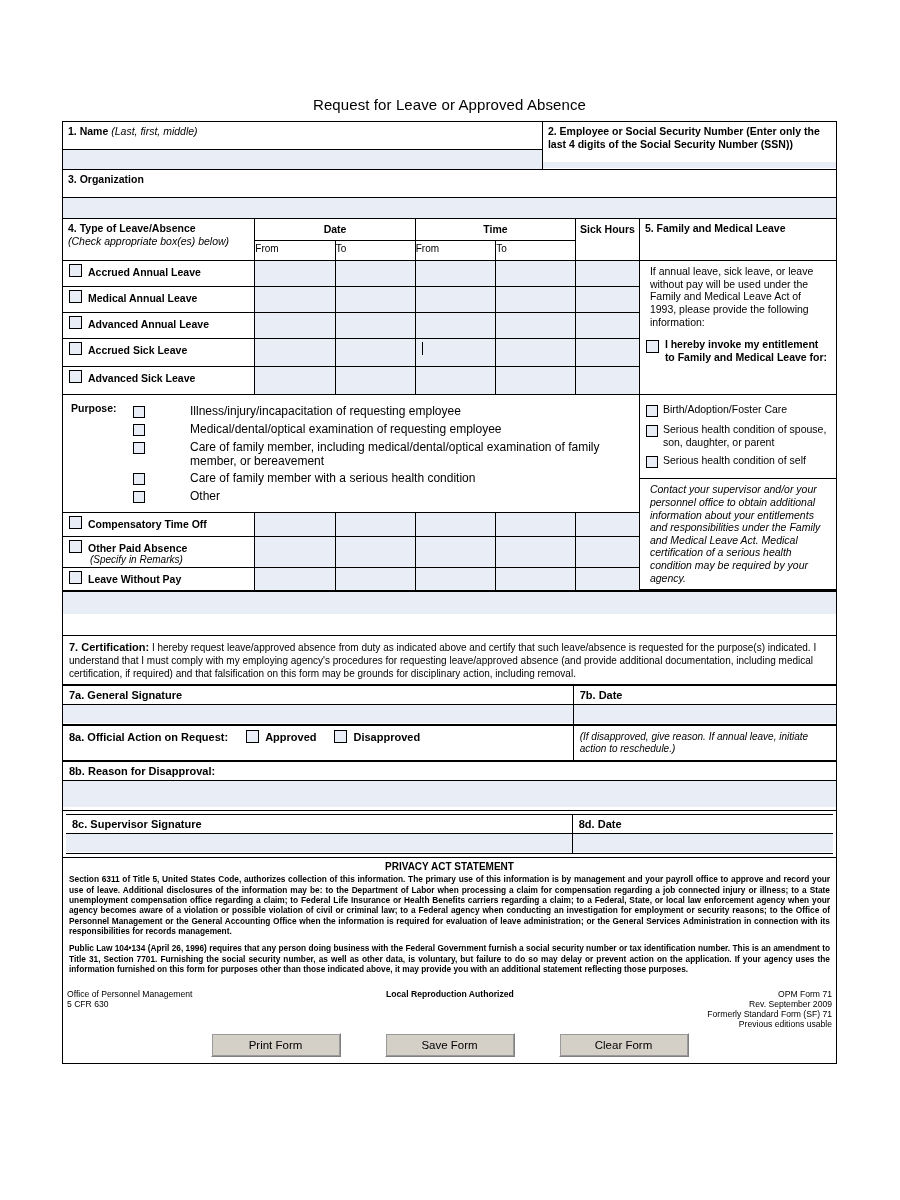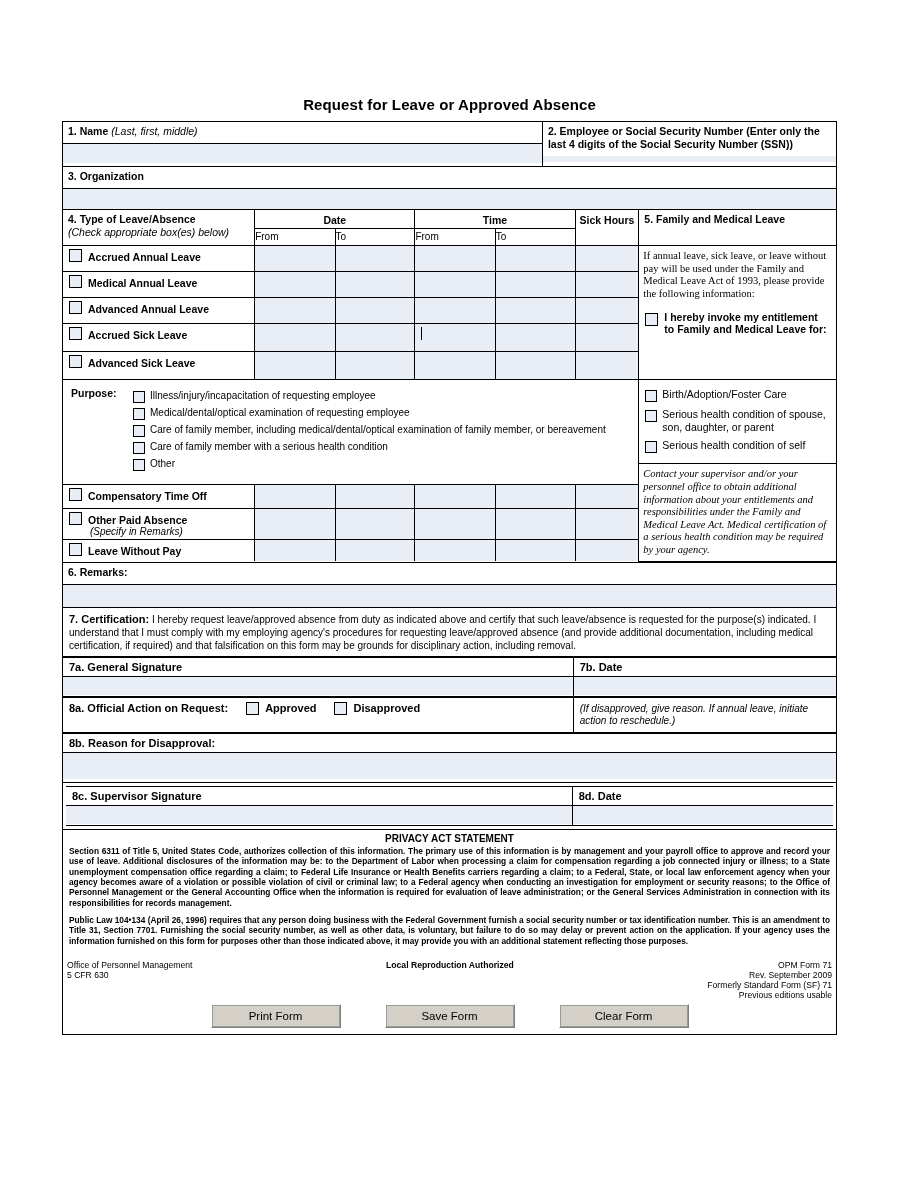--- a/index.html
+++ b/index.html
@@ -8,29 +8,29 @@
     background:#ffffff;
     font-family:"Liberation Sans", sans-serif;
     color:#000;
     -webkit-font-smoothing:none;
   }
   .page{position:relative;width:900px;height:1200px;}
   .form{
     position:absolute;left:62px;top:96px;width:775px;
   }
   .title{
-    text-align:center;font-size:15px;font-weight:bold;margin-bottom:8px;
+    text-align:center;font-size:15px;font-weight:normal;margin-bottom:8px;
     letter-spacing:.1px;
   }
   table{border-collapse:collapse;}
   .outer{width:775px;border:1.5px solid #000;}
   td,th{border:1px solid #000;vertical-align:top;padding:0;}
   .lbl{font-size:10.5px;font-weight:bold;}
   .lbl .it{font-weight:normal;font-style:italic;}
-  .pad{padding:3px 5px 6px 5px;}
+  .pad{padding:3px 5px 12px 5px;}
   
   .r1 td{height:44px;}
   .nameCell{width:62%;}
   .fillline{background:#e9edf6;border-top:1px solid #000;height:19px;}
   .ssnCell{width:38%;}
   
   .orgCell{height:42px;}
   
   .sub{font-size:10.5px;font-weight:bold;text-align:center;}
   .subsm{font-size:10px;text-align:left;font-weight:normal;}
@@ -41,22 +41,22 @@
   .leaverow td{height:20px;}
   .chk{
     display:inline-block;width:11px;height:11px;border:1px solid #000;background:#e9edf6;
     vertical-align:-1px;margin-right:6px;
   }
   .chk.sm{width:10px;height:10px;margin-right:5px;}
   .rowlbl{font-size:10.5px;font-weight:bold;padding:3px 4px 2px 6px;}
   .gridcell{background:#e9edf6;}
   .purpose-item{display:flex;align-items:flex-start;margin:4px 0 4px 0;}
   .purpose-item .chk{margin-top:1px;flex:0 0 auto;}
-  .purpose-item span.t{font-size:10px;line-height:1.15;}
-  .fmlatext{font-size:10.5px;line-height:1.2;padding:4px 4px;font-family:Liberation Serif, serif;}
+  .purpose-item span.t{font-size:12px;line-height:1.15;margin-left:40px;}
+  .fmlatext{font-size:10.5px;line-height:1.2;padding:4px 10px;}
   .fmlabold{font-weight:bold;}
   .fmlaitalic{font-style:italic;}
   .fmla-item{display:flex;align-items:flex-start;margin:6px 0;}
   .fmla-item .chk{margin-top:2px;flex:0 0 auto;}
   .remarks{height:44px;}
   .certtext{font-size:10px;line-height:1.3;padding:4px 6px;}
   .certtext b{font-size:11px;}
   .sigrow td{height:38px;}
   .sigLbl{font-size:11px;font-weight:bold;padding:3px 6px;}
   .privacy-title{text-align:center;font-size:10px;font-weight:bold;padding:3px 0 2px;}
@@ -282,24 +282,20 @@
               <td class="gridcell" style="border-bottom:none;"></td>
               <td class="gridcell" style="border-bottom:none;"></td>
             </tr>
           </tbody>
               </table>
         </td>
       </tr>
 
       <tr>
         <td colspan="2" class="remarks">
-          <div class="pad lbl">
-            <span>6.</span>
-            <span>Remarks:</span>
-          </div>
           <div class="fillline" style="height:22px;"></div>
         </td>
       </tr>
 
       <tr>
         <td colspan="2">
           <div class="certtext">
             <b><span>7.</span>
             <span>Certification:</span></b>
             <span>I hereby request leave/approved absence from duty as indicated above and certify that such leave/absence is requested for the purpose(s) indicated. I understand that I must comply with my employing agency's procedures for requesting leave/approved absence (and provide additional documentation, including medical certification, if required) and that falsification on this form may be grounds for disciplinary action, including removal.</span>

